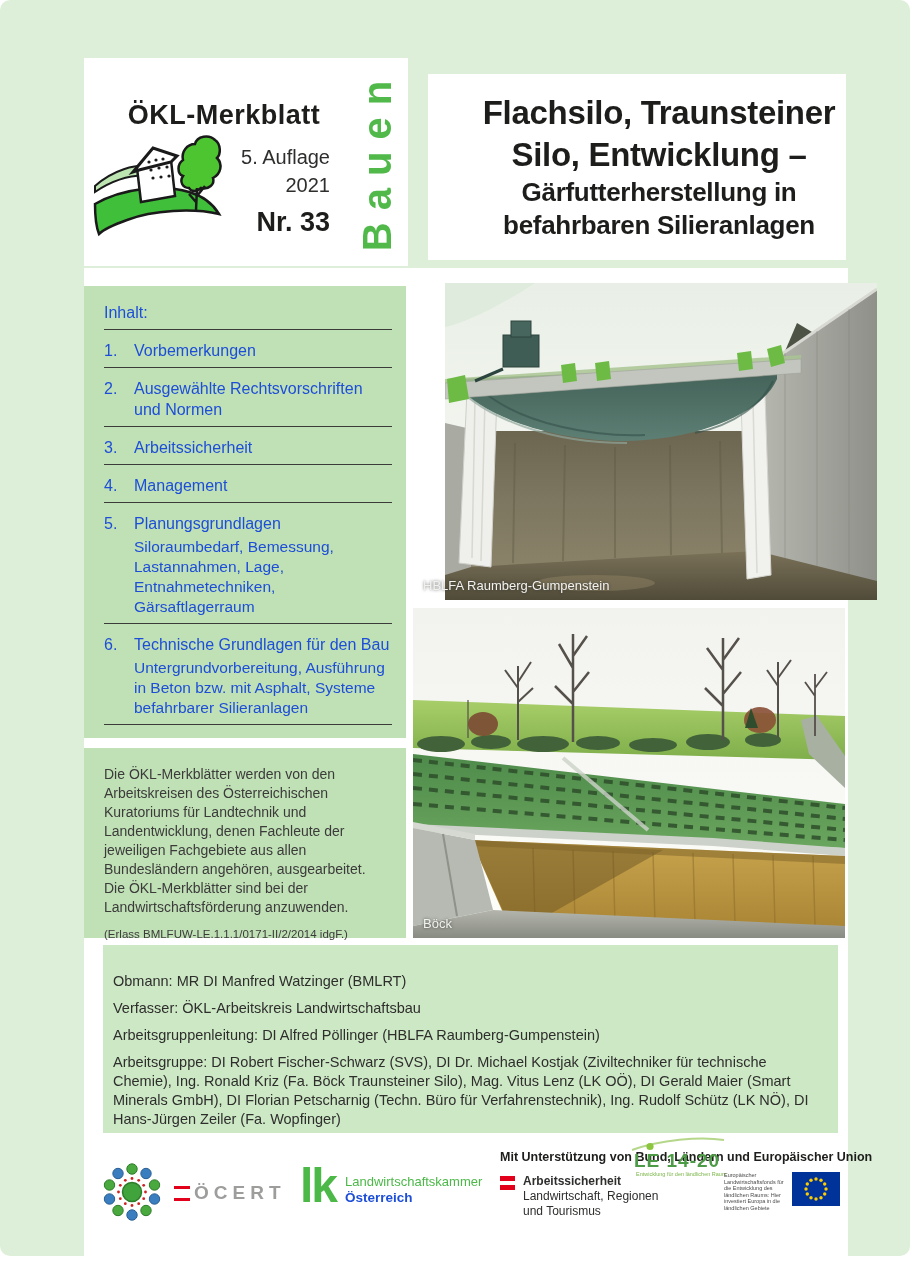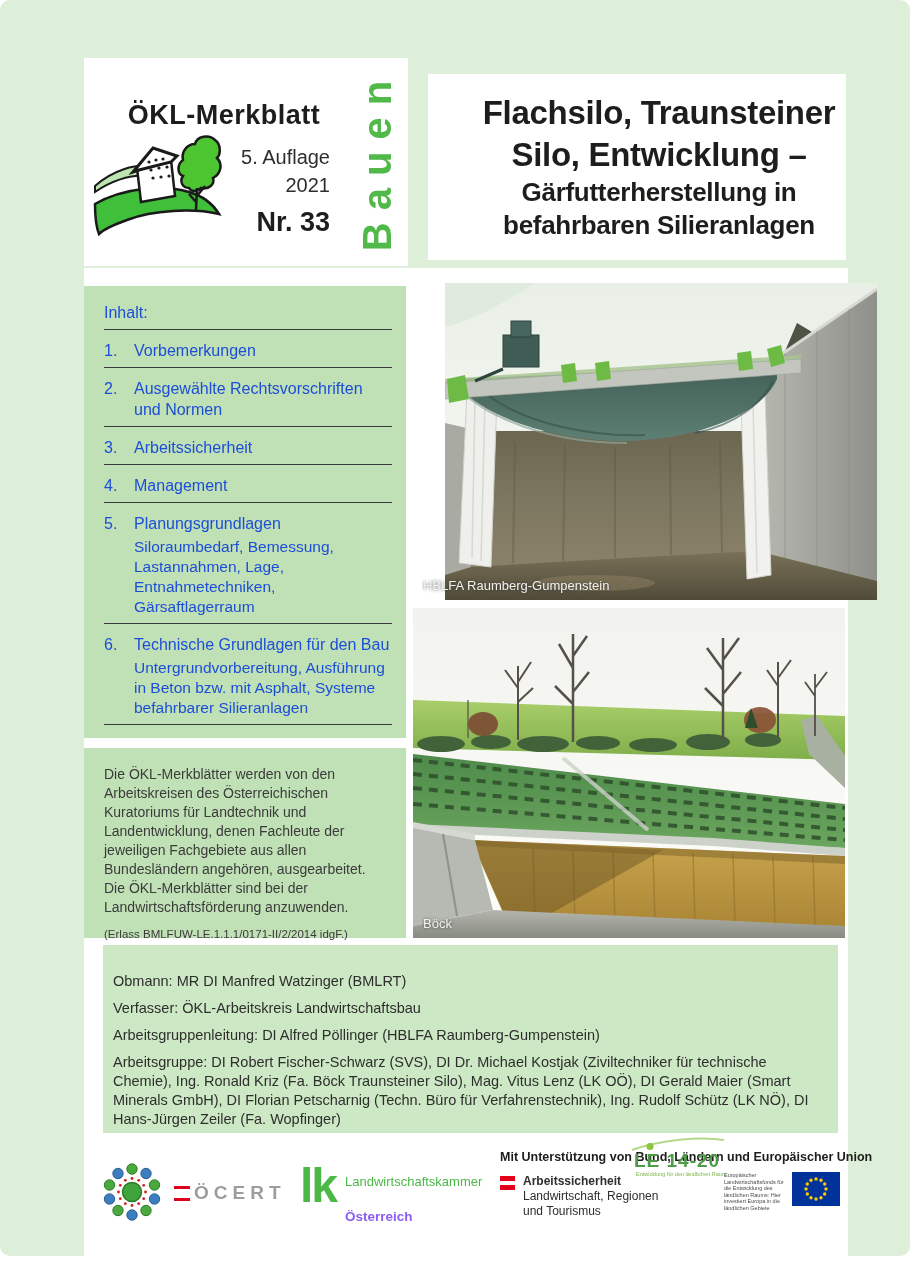--- a/index.html
+++ b/index.html
@@ -49,21 +49,21 @@
     padding:27px 26px 0 10px;color:#2e2e2d;font-size:14.5px;line-height:19px;background:#cde8c4;position:absolute;}
   .authors p{margin:0 0 8px 0;}
 
   
   .ocert{position:absolute;left:174px;top:1182px;display:flex;align-items:center;gap:4px;}
   .ocert .mark{width:16px;height:9px;border-top:3px solid #e2001a;border-bottom:3px solid #e2001a;}
   .ocert .txt{font-size:19px;font-weight:bold;color:#9d9d9c;letter-spacing:5px;}
   .lk{position:absolute;left:300px;top:1166px;display:flex;gap:9px;align-items:flex-start;}
   .lk .mark{font-size:48px;line-height:40px;font-weight:bold;color:#4cb848;letter-spacing:-2px;}
   .lk .t1{font-size:13px;color:#4cb848;line-height:16px;margin-top:8px;}
-  .lk .t2{font-size:13.5px;font-weight:bold;color:#8b5cf6;line-height:16px;margin-top:19px;}
+  .lk .t2{font-size:13.5px;font-weight:bold;color:#1d4ed8;line-height:16px;}
   .support{position:absolute;left:500px;top:1150px;font-size:12.5px;font-weight:bold;color:#1d1d1b;}
   .ministry{position:absolute;left:500px;top:1174px;display:flex;gap:8px;}
   .ministry .flag{flex:none;width:15px;height:14px;margin-top:2px;
     background:linear-gradient(180deg,#e2001a 0 33%,#ffffff 33% 66%,#e2001a 66% 100%);}
   .ministry .t{font-size:12px;line-height:15px;color:#2e2e2d;}
   .ministry .t .b{font-weight:bold;}
   .le{position:absolute;left:630px;top:1134px;}
   .eu-text{position:absolute;left:724px;top:1172px;width:64px;font-size:5.5px;line-height:6.5px;
     color:#4a4a4a;}
   .eu-flag{position:absolute;left:792px;top:1172px;}

